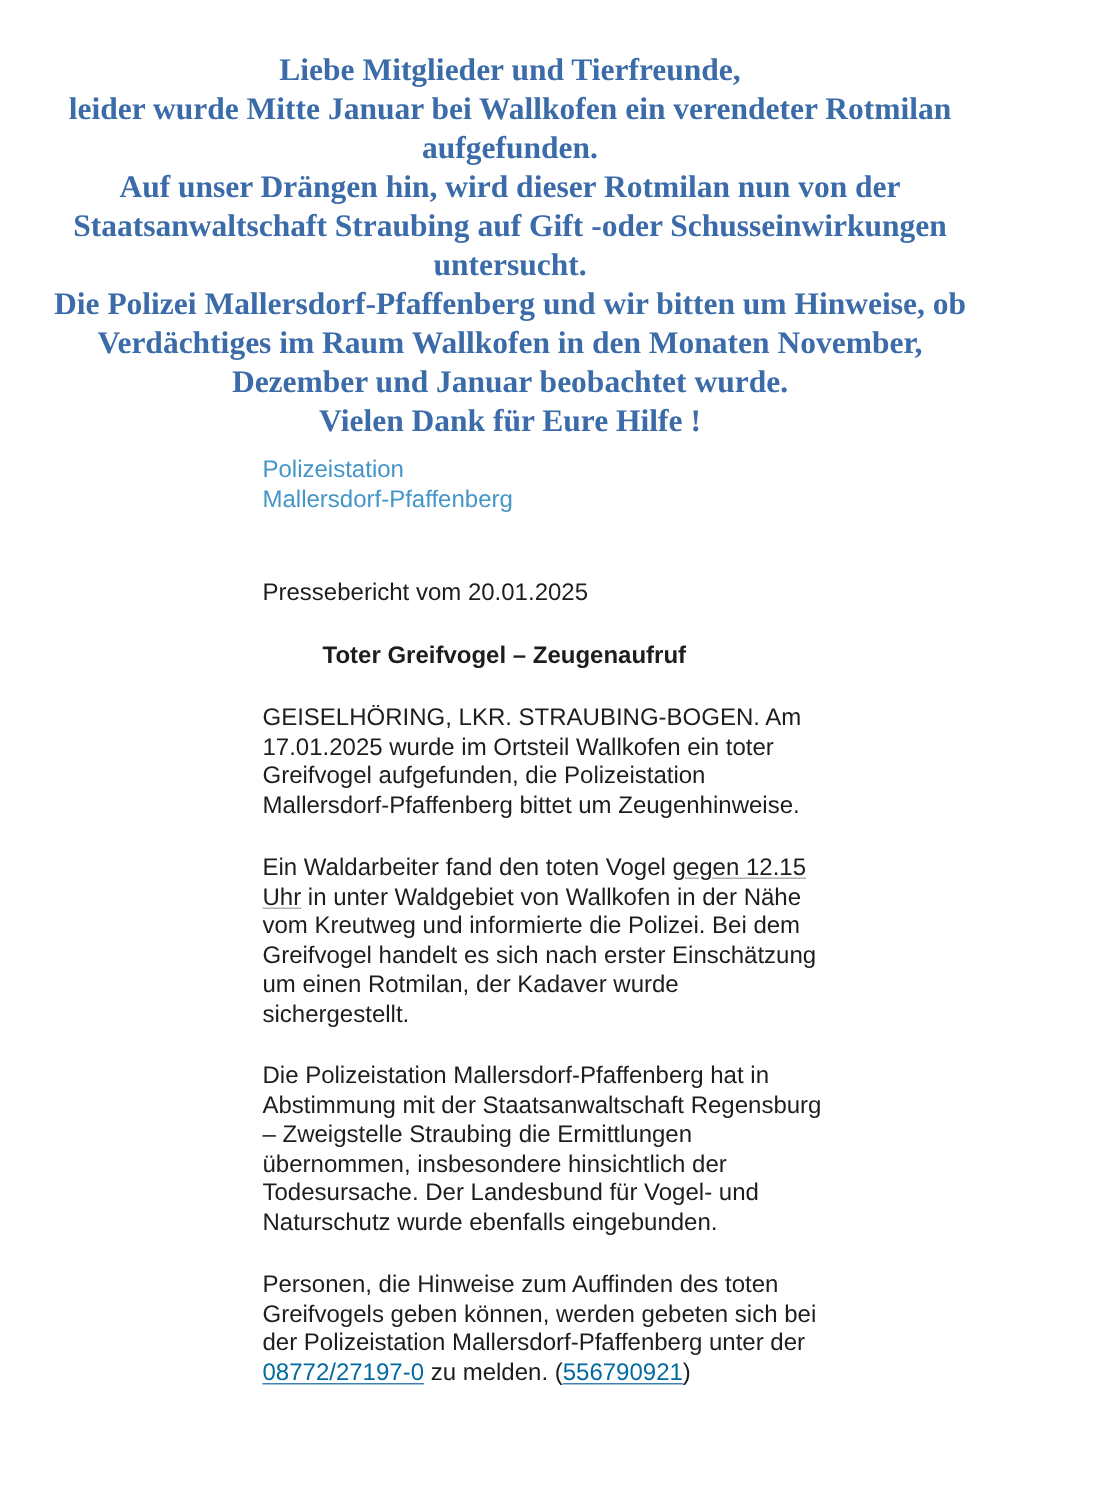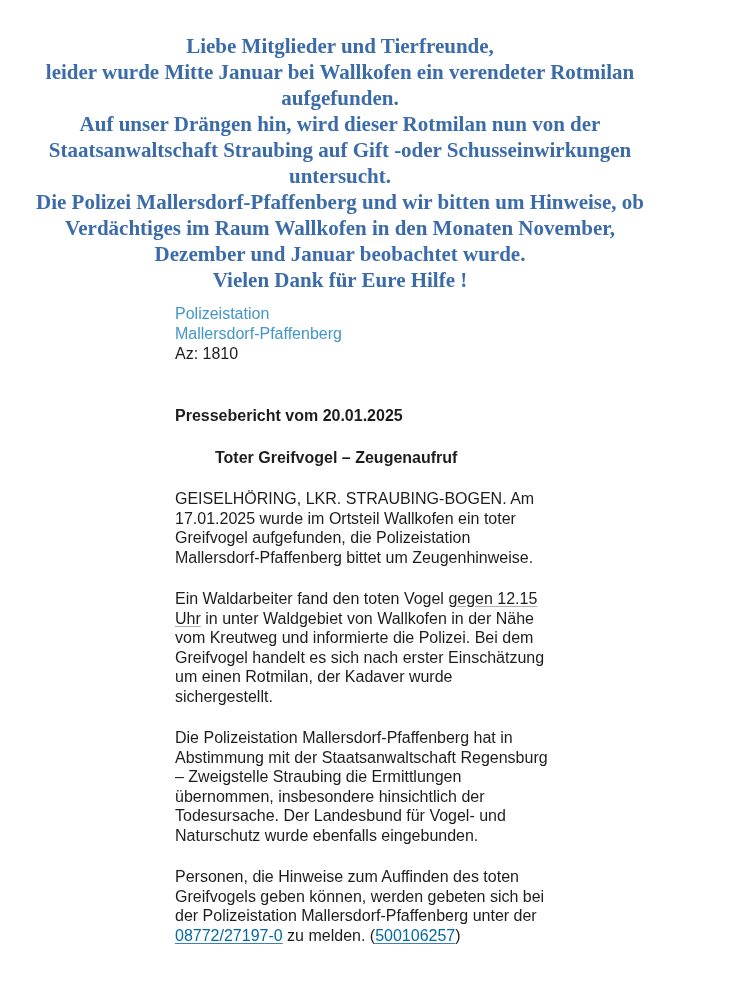--- a/index.html
+++ b/index.html
@@ -40,21 +40,21 @@
   }
   .station {
     white-space: pre-line;
     color: #4496c9;
     line-height: 20px;
   }
   .az {
     line-height: 20px;
   }
   .h-date {
-    font-weight: 700;
+    font-weight: 400;
     margin-top: 42px;
   }
   .h-subject {
     font-weight: 700;
     margin-top: 22px;
     margin-left: 40px;
   }
   .para {
     margin-top: 22px;
   }
@@ -89,21 +89,20 @@
 Die Polizei Mallersdorf-Pfaffenberg und wir bitten um Hinweise, ob
 Verdächtiges im Raum Wallkofen in den Monaten November,
 Dezember und Januar beobachtet wurde.
 Vielen Dank für Eure Hilfe !</div>
 
   <div class="content">
 
     <div class="station">Polizeistation
 Mallersdorf-Pfaffenberg</div>
 
-    <div class="az">Az: 1810</div>
 
     <div class="h-date">Pressebericht vom 20.01.2025</div>
 
     <div class="h-subject">Toter Greifvogel – Zeugenaufruf</div>
 
     <div class="para preline">GEISELHÖRING, LKR. STRAUBING-BOGEN. Am
 17.01.2025 wurde im Ortsteil Wallkofen ein toter
 Greifvogel aufgefunden, die Polizeistation
 Mallersdorf-Pfaffenberg bittet um Zeugenhinweise.</div>
 
@@ -120,17 +119,17 @@
 Abstimmung mit der Staatsanwaltschaft Regensburg
 – Zweigstelle Straubing die Ermittlungen
 übernommen, insbesondere hinsichtlich der
 Todesursache. Der Landesbund für Vogel- und
 Naturschutz wurde ebenfalls eingebunden.</div>
 
     <div class="para">
       <div class="preline">Personen, die Hinweise zum Auffinden des toten
 Greifvogels geben können, werden gebeten sich bei
 der Polizeistation Mallersdorf-Pfaffenberg unter der</div>
-      <div class="line"><span class="link">08772/27197-0</span><span> zu melden. (</span><span class="link">500106257</span><span>)</span></div>
+      <div class="line"><span class="link">08772/27197-0</span><span> zu melden. (</span><span class="link">556790921</span><span>)</span></div>
     </div>
 
   </div>
 </div>
 
 </body></html>

